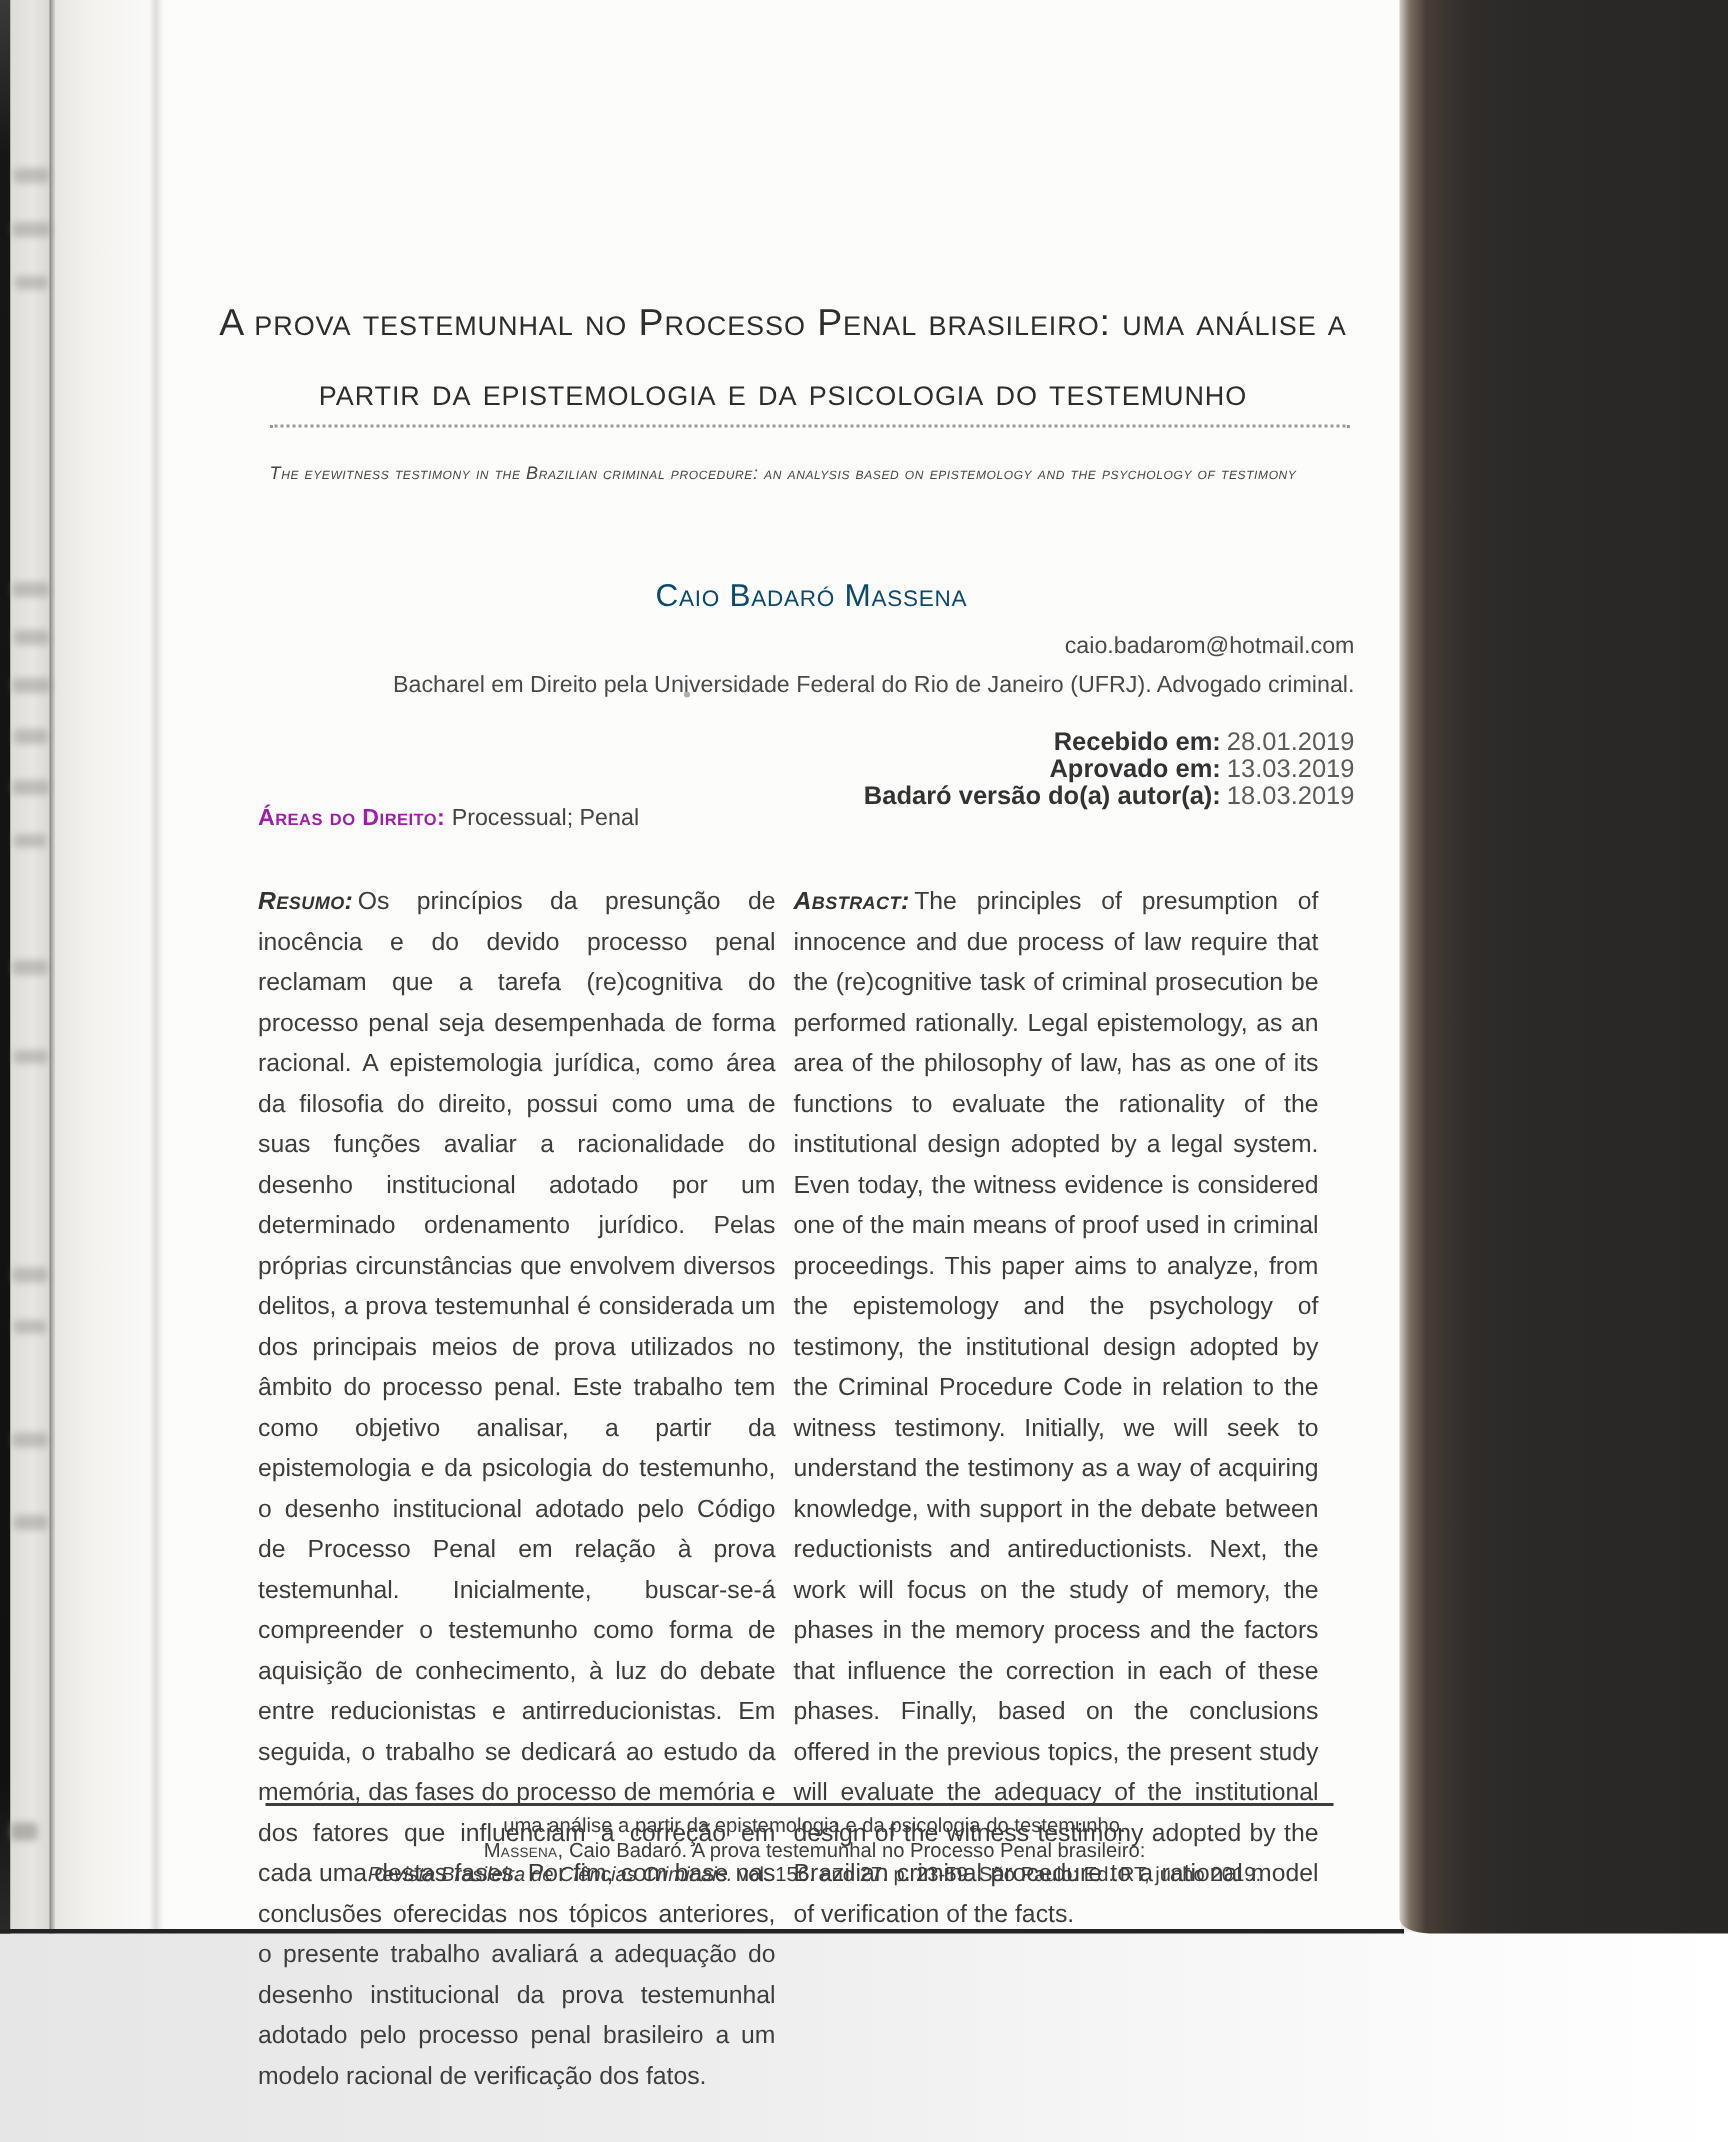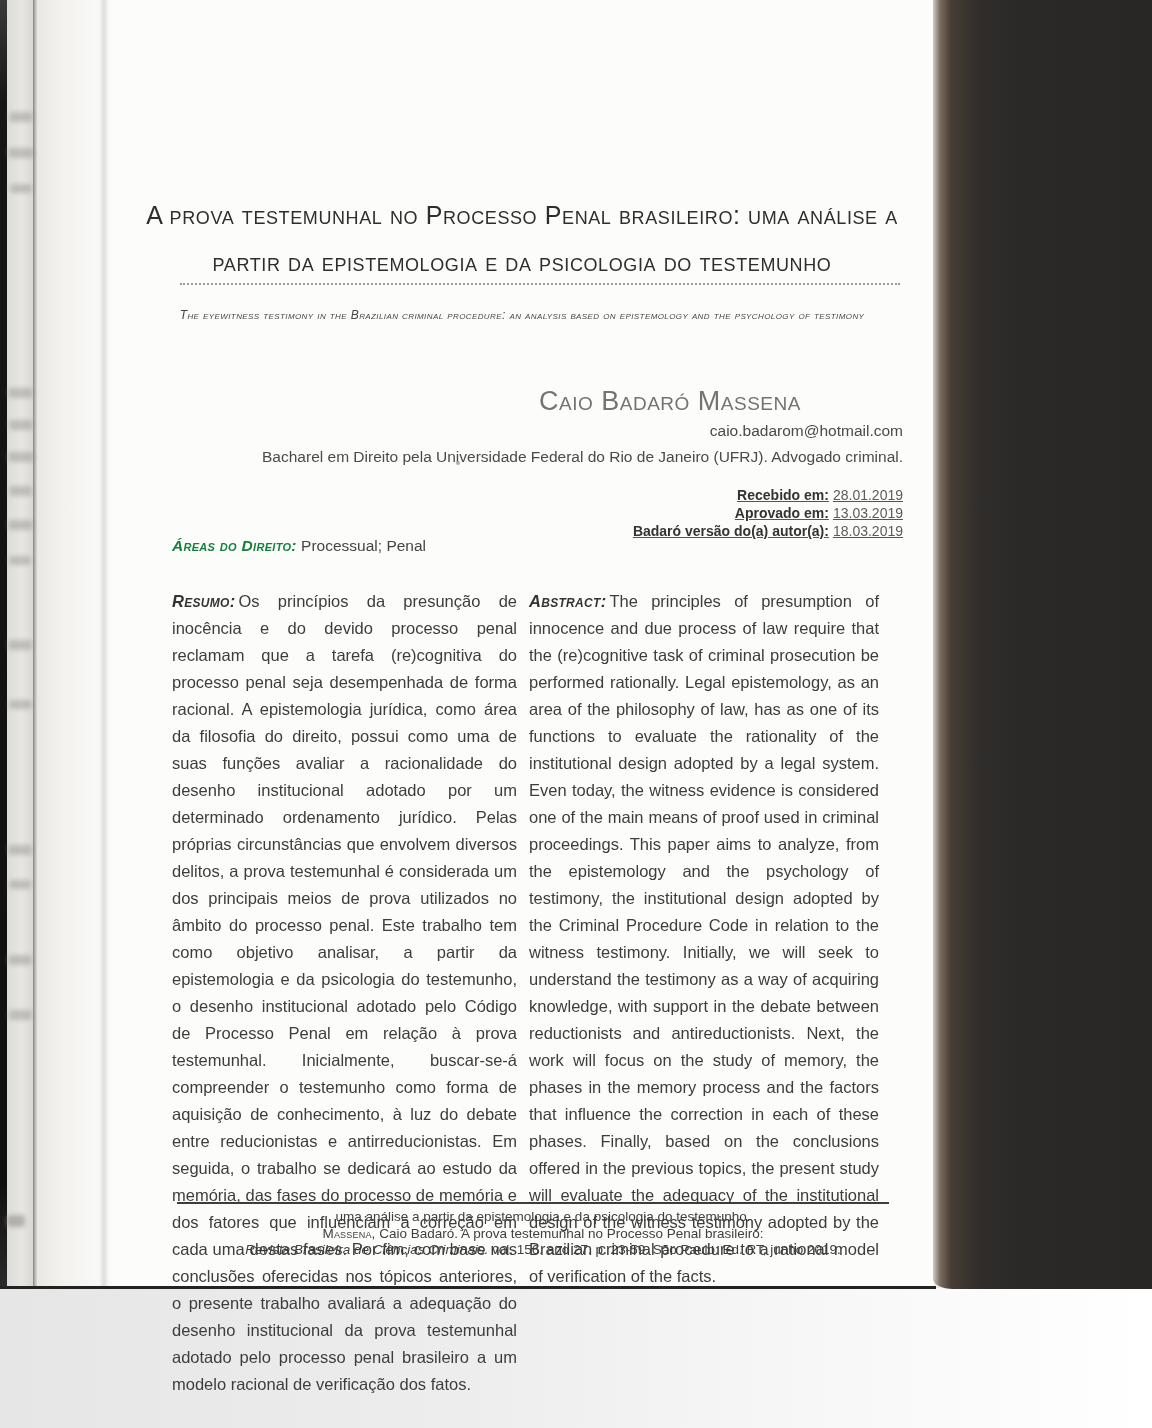--- a/index.html
+++ b/index.html
@@ -73,39 +73,39 @@
     position:absolute;left:143px;top:283px;width:720px;height:0;
     border-top:2px dotted #9a9a96;
   }
   .title-en{
     position:absolute;left:130px;top:297px;width:710px;
     text-align:center;font-style:italic;font-variant:small-caps;
     font-size:12px;line-height:37px;letter-spacing:.4px;color:#474747;
   }
   .author{
     position:absolute;left:400px;top:386px;width:466px;
-    text-align:center;font-variant:small-caps;font-size:27px;
-    letter-spacing:.5px;color:#737373;
+    text-align:left;font-variant:small-caps;font-size:21px;
+    letter-spacing:.5px;color:#0c4a6e;
   }
   .affiliation{
     position:absolute;left:180px;top:418px;width:686px;
     text-align:right;font-size:15.5px;line-height:26px;color:#4a4a4a;
   }
   .dates{
     position:absolute;left:400px;top:486px;width:466px;
-    text-align:right;font-size:14px;line-height:18px;color:#555;text-decoration:underline;
+    text-align:right;font-size:17px;line-height:18px;color:#555;
   }
   .dates .dlabel{font-weight:bold;color:#333;}
   .dates .dvalue{margin-left:4px;color:#5c5c5c;}
 
   .areas{
     position:absolute;left:135px;top:537px;width:400px;
     font-size:15.5px;color:#454545;
   }
-  .areas .label{font-variant:small-caps;font-weight:bold;color:#15803d;letter-spacing:.3px;font-style:italic;}
+  .areas .label{font-variant:small-caps;font-weight:bold;color:#a21caf;letter-spacing:.3px;}
 
   .col{
     position:absolute;top:588px;
     font-size:16.5px;line-height:27px;color:#3d3d3d;
     text-align:justify;
   }
   .col .label{font-variant:small-caps;font-weight:bold;color:#333;letter-spacing:.3px;margin-right:3px;font-style:italic;}
   .col-left{left:135px;width:345px;}
   .col-right{left:492px;width:350px;}
 

